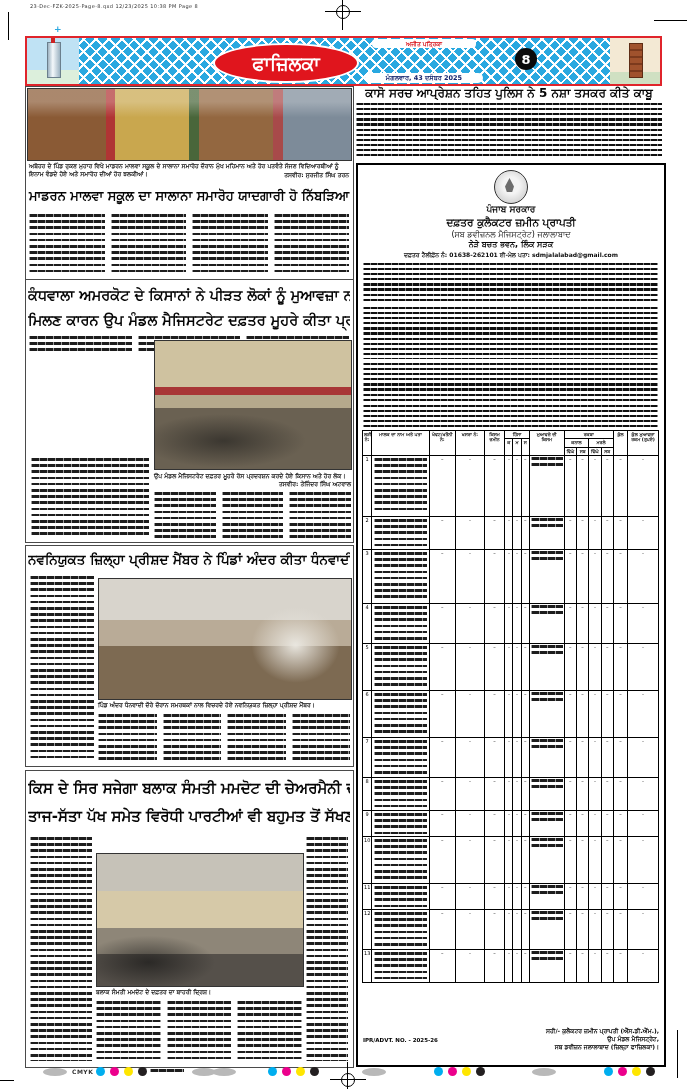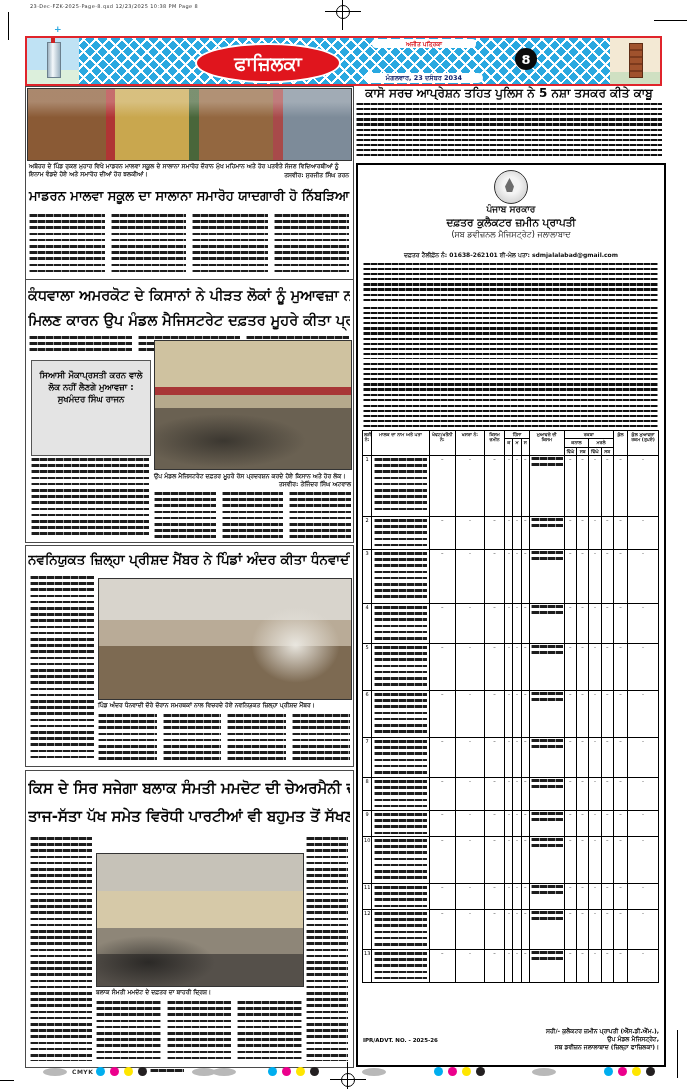--- a/index.html
+++ b/index.html
@@ -20,21 +20,21 @@
   .mast{left:25px;top:36px;width:633px;height:46px;border:2px solid #e0242b;background:#fff;}
   .tower{position:absolute;top:0;height:100%;}
   .towerL{left:0;width:52px;background:linear-gradient(180deg,#bfe2f4 0 70%,#dcefdc 70% 100%);}
   .towerL .t{position:absolute;left:20px;top:4px;width:12px;height:34px;background:linear-gradient(90deg,#9db3c2,#f4f8fb 40%,#9db3c2);border:1px solid #6b7f8d;}
   .towerL .f{position:absolute;left:24px;top:0;width:4px;height:5px;background:#c22;}
   .towerR{right:0;width:50px;background:linear-gradient(180deg,#f3e9d4 0 75%,#cfe0c2 75% 100%);}
   .towerR .t{position:absolute;left:19px;top:5px;width:12px;height:33px;background:repeating-linear-gradient(180deg,#a0522d 0 5px,#7c3a1d 5px 7px);border:1px solid #5e2d15;}
   .band{position:absolute;left:52px;right:50px;top:0;bottom:0;background-color:#29a8e0;
         background-image:repeating-linear-gradient(45deg,rgba(255,255,255,0) 0 7px,#fff 7px 9px),
                          repeating-linear-gradient(-45deg,rgba(255,255,255,0) 0 7px,#fff 7px 9px);}
-  .oval-ed{position:absolute;left:168px;top:5px;width:142px;height:36px;background:#e0151d;border:2px solid #fff;
+  .oval-ed{position:absolute;left:186px;top:5px;width:142px;height:36px;background:#e0151d;border:2px solid #fff;
            border-radius:50%;display:flex;align-items:center;justify-content:center;z-index:2;
            color:#fff;font-weight:bold;font-size:19px;}
   .oval-br{position:absolute;left:320px;top:1px;width:150px;height:44px;background:#ffd400;border:3px solid #121212;
            border-radius:50%;display:flex;align-items:center;justify-content:center;z-index:2;
            color:#d60a12;font-weight:bold;font-size:25px;}
   .brandtag{position:absolute;left:345px;top:1px;width:104px;height:9px;background:#fff;z-index:3;
             font-size:6px;color:#d60a12;font-weight:bold;text-align:center;line-height:9px;border-radius:4px;}
   .datestrip{position:absolute;left:338px;top:35px;width:118px;height:10px;background:#fff;z-index:3;
              font-size:6.5px;color:#15256e;font-weight:bold;text-align:center;line-height:10px;border-radius:5px;}
   .pgball{position:absolute;left:488px;top:10px;width:22px;height:22px;background:#0a0a0a;border-radius:50%;z-index:2;
@@ -108,21 +108,21 @@
         <span class="f"></span>
       </div>
     <div class="tower towerR">
         <span class="t"></span>
       </div>
     <div class="band"></div>
     <div class="oval-ed">
       <span>ਫਾਜ਼ਿਲਕਾ</span>
     </div>
     <div class="brandtag">ਅਜੀਤ ਪਤ੍ਰਿਕਾ</div>
-    <div class="datestrip">ਮੰਗਲਵਾਰ, 23 ਦਸੰਬਰ 2034</div>
+    <div class="datestrip">ਮੰਗਲਵਾਰ, 43 ਦਸੰਬਰ 2025</div>
     <div class="pgball">
       <span>8</span>
     </div>
   </div>
 
   <div class="box" style="left:25px;top:86px;width:327px;height:192px;">
     <div class="photo p1" style="left:1px;top:1px;width:323px;height:71px;"></div>
     <div class="abs cap" style="left:3px;top:75px;width:320px;height:17px;">ਅਬੋਹਰ ਦੇ ਪਿੰਡ ਰੁਕਣ ਮੁਹਾਰ ਵਿਖੇ ਮਾਡਰਨ ਮਾਲਵਾ ਸਕੂਲ ਦੇ ਸਾਲਾਨਾ ਸਮਾਰੋਹ ਦੌਰਾਨ ਮੁੱਖ ਮਹਿਮਾਨ ਅਤੇ ਹੋਰ ਪਤਵੰਤੇ ਸੱਜਣ ਵਿਦਿਆਰਥੀਆਂ ਨੂੰ ਇਨਾਮ ਵੰਡਦੇ ਹੋਏ ਅਤੇ ਸਮਾਰੋਹ ਦੀਆਂ ਹੋਰ ਝਲਕੀਆਂ।</div>
     <div class="abs credit" style="left:3px;top:84px;width:320px;">ਤਸਵੀਰ: ਸੁਰਜੀਤ ਸਿੰਘ ਤਰਨ</div>
     <div class="abs hl" style="left:2px;top:94px;width:322px;height:30px;line-height:30px;font-size:13px;">ਮਾਡਰਨ ਮਾਲਵਾ ਸਕੂਲ ਦਾ ਸਾਲਾਨਾ ਸਮਾਰੋਹ ਯਾਦਗਾਰੀ ਹੋ ਨਿੱਬੜਿਆ</div>
@@ -134,24 +134,20 @@
     </div>
   </div>
 
   <div class="box" style="left:25px;top:279px;width:327px;height:262px;">
     <div class="abs hl" style="left:2px;top:3px;width:322px;height:24px;line-height:24px;font-size:14.5px;">ਕੰਧਵਾਲਾ ਅਮਰਕੋਟ ਦੇ ਕਿਸਾਨਾਂ ਨੇ ਪੀੜਤ ਲੋਕਾਂ ਨੂੰ ਮੁਆਵਜ਼ਾ ਨਾ</div>
     <div class="abs hl" style="left:2px;top:28px;width:322px;height:24px;line-height:24px;font-size:14.5px;">ਮਿਲਣ ਕਾਰਨ ਉਪ ਮੰਡਲ ਮੈਜਿਸਟਰੇਟ ਦਫ਼ਤਰ ਮੂਹਰੇ ਕੀਤਾ ਪ੍ਰਦਰਸ਼ਨ</div>
     <div class="cols" style="left:3px;top:56px;width:320px;height:18px;">
       <div class="tx"></div>
       <div class="tx"></div>
       <div class="tx"></div>
-    </div>
-    <div class="abs pull" style="left:5px;top:80px;width:110px;height:78px;">
-      <div>ਸਿਆਸੀ ਮੌਕਾਪ੍ਰਸਤੀ ਕਰਨ ਵਾਲੇ ਲੋਕ ਨਹੀਂ ਲੈਣਗੇ ਮੁਆਵਜ਼ਾ :</div>
-      <div>ਸੁਖਮੰਦਰ ਸਿੰਘ ਰਾਜਨ</div>
     </div>
     <div class="abs tx" style="left:5px;top:178px;width:118px;height:80px;"></div>
     <div class="photo p2" style="left:128px;top:60px;width:196px;height:128px;"></div>
     <div class="abs cap" style="left:128px;top:192px;width:197px;height:16px;">ਉਪ ਮੰਡਲ ਮੈਜਿਸਟਰੇਟ ਦਫ਼ਤਰ ਮੂਹਰੇ ਰੋਸ ਪ੍ਰਦਰਸ਼ਨ ਕਰਦੇ ਹੋਏ ਕਿਸਾਨ ਅਤੇ ਹੋਰ ਲੋਕ।</div>
     <div class="abs credit" style="left:128px;top:200px;width:197px;">ਤਸਵੀਰ: ਤੇਜਿੰਦਰ ਸਿੰਘ ਅਟਵਾਲ</div>
     <div class="cols" style="left:128px;top:212px;width:197px;height:46px;">
       <div class="tx"></div>
       <div class="tx"></div>
       <div class="tx"></div>
     </div>
@@ -187,20 +183,21 @@
   <div class="abs hl" style="left:356px;top:86px;width:306px;height:14px;line-height:14px;font-size:12px;">ਕਾਸੋ ਸਰਚ ਆਪ੍ਰੇਸ਼ਨ ਤਹਿਤ ਪੁਲਿਸ ਨੇ 5 ਨਸ਼ਾ ਤਸਕਰ ਕੀਤੇ ਕਾਬੂ</div>
   <div class="abs tx d" style="left:356px;top:103px;width:306px;height:56px;"></div>
 
   <div class="abs notice">
     <div class="emblem">
         <i></i>
       </div>
     <div class="nline" style="top:39px;font-size:9px;font-weight:bold;">ਪੰਜਾਬ ਸਰਕਾਰ</div>
     <div class="nline" style="top:65px;font-size:8px;">(ਸਬ ਡਵੀਜ਼ਨਲ ਮੈਜਿਸਟ੍ਰੇਟ) ਜਲਾਲਾਬਾਦ</div>
     <div class="nline" style="top:51px;font-size:10.5px;font-weight:bold;">ਦਫ਼ਤਰ ਕੁਲੈਕਟਰ ਜ਼ਮੀਨ ਪ੍ਰਾਪਤੀ</div>
+    <div class="nline" style="top:75px;font-size:8px;font-weight:bold;">ਨੇੜੇ ਬਚਤ ਭਵਨ, ਲਿੰਕ ਸੜਕ</div>
     <div class="nline" style="top:86px;font-size:6px;font-weight:bold;">ਦਫ਼ਤਰ ਟੈਲੀਫ਼ੋਨ ਨੰ: 01638-262101   ਈ-ਮੇਲ ਪਤਾ: sdmjalalabad@gmail.com</div>
 
     <div class="abs tx d" style="left:5px;top:98px;width:295px;height:40px;"></div>
     <div class="abs tx d" style="left:5px;top:142px;width:295px;height:52px;"></div>
     <div class="abs tx d" style="left:5px;top:198px;width:295px;height:38px;"></div>
     <div class="abs tx d" style="left:5px;top:240px;width:295px;height:22px;"></div>
 
     <table class="ntable">
         <colgroup>
           <col style="width: 9px;">

